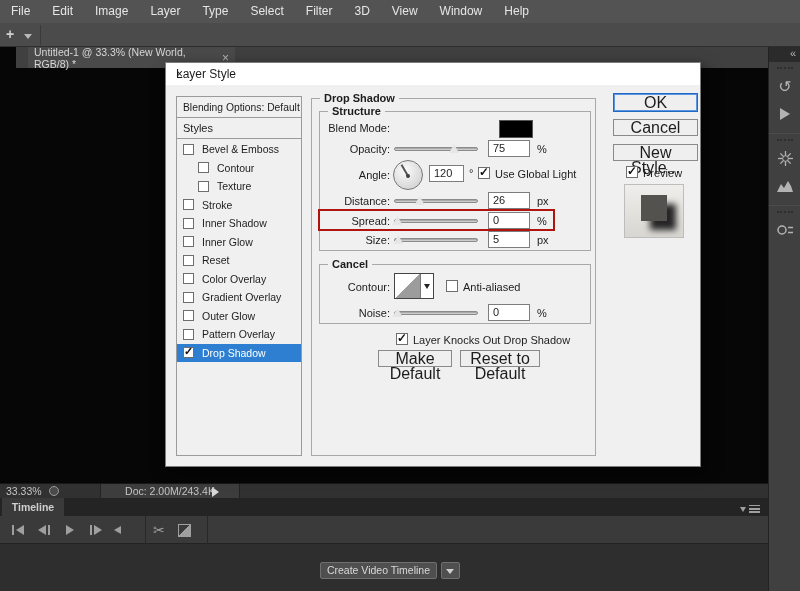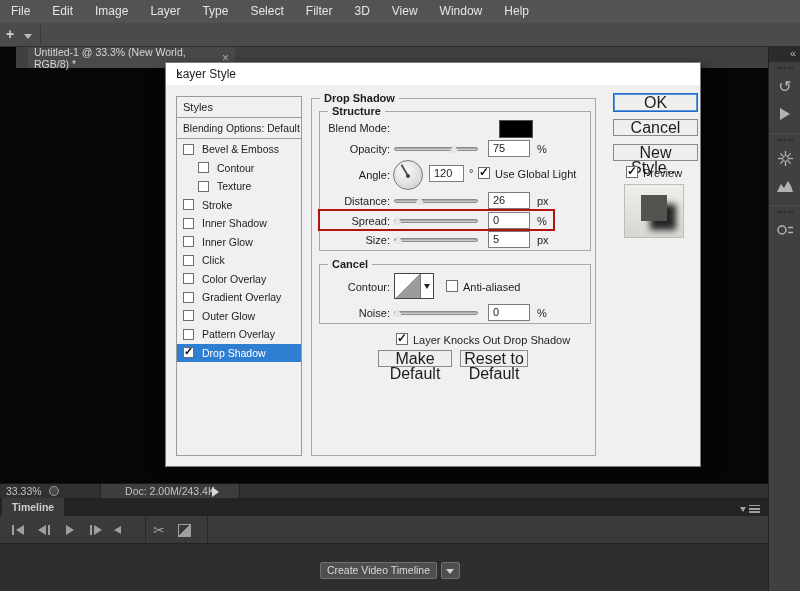--- a/index.html
+++ b/index.html
@@ -234,22 +234,22 @@
   </div>
 </div>
 
 <div id="dialog">
   <div id="dlg-title">
     <span>Layer Style</span>
     <span id="dlg-close">×</span>
   </div>
 
   <div id="styles-panel">
+    <div id="blending-row">Blending Options: Default</div>
     <div id="styles-header">Styles</div>
-    <div id="blending-row">Blending Options: Default</div>
     <div id="styles-list">
         <div class="style-row">
           <span class="scb"></span>
           <span>Bevel &amp; Emboss</span>
         </div>
         <div class="style-row indent">
           <span class="scb"></span>
           <span>Contour</span>
         </div>
         <div class="style-row indent">
@@ -263,21 +263,21 @@
         <div class="style-row">
           <span class="scb"></span>
           <span>Inner Shadow</span>
         </div>
         <div class="style-row">
           <span class="scb"></span>
           <span>Inner Glow</span>
         </div>
         <div class="style-row">
           <span class="scb"></span>
-          <span>Click</span>
+          <span>Reset</span>
         </div>
         <div class="style-row">
           <span class="scb"></span>
           <span>Color Overlay</span>
         </div>
         <div class="style-row">
           <span class="scb"></span>
           <span>Gradient Overlay</span>
         </div>
         <div class="style-row">
@@ -359,21 +359,21 @@
   <div class="track" style="left:228px; top:248px;">
     <span class="handle" style="left: calc(3% - 5px);"></span>
   </div>
   <div class="valbox" style="left:322px; top:241px;">0</div>
   <span class="unit" style="left:371px; top:244px;">%</span>
 
   <span class="cb checked" style="left:230px; top:270px;"></span>
   <span class="cblabel" style="left:247px; top:271px;">Layer Knocks Out Drop Shadow</span>
 
   <div class="btn" style="left:212px; top:287px; width:74px;">Make Default</div>
-  <div class="btn" style="left:294px; top:287px; width:68px;">Reset to Default</div>
+  <div class="btn" style="left:294px; top:287px; width:80px;">Reset to Default</div>
 
   <div class="btn" id="ok-btn">OK</div>
   <div class="btn" id="cancel-btn">Cancel</div>
   <div class="btn" id="newstyle-btn">New Style...</div>
   <span class="cb checked" style="left:460px; top:103px;"></span>
   <span class="cblabel" style="left:477px; top:104px;">Preview</span>
   <div id="preview-thumb">
     <div id="pv-shadow"></div>
     <div id="pv-square"></div>
   </div>

